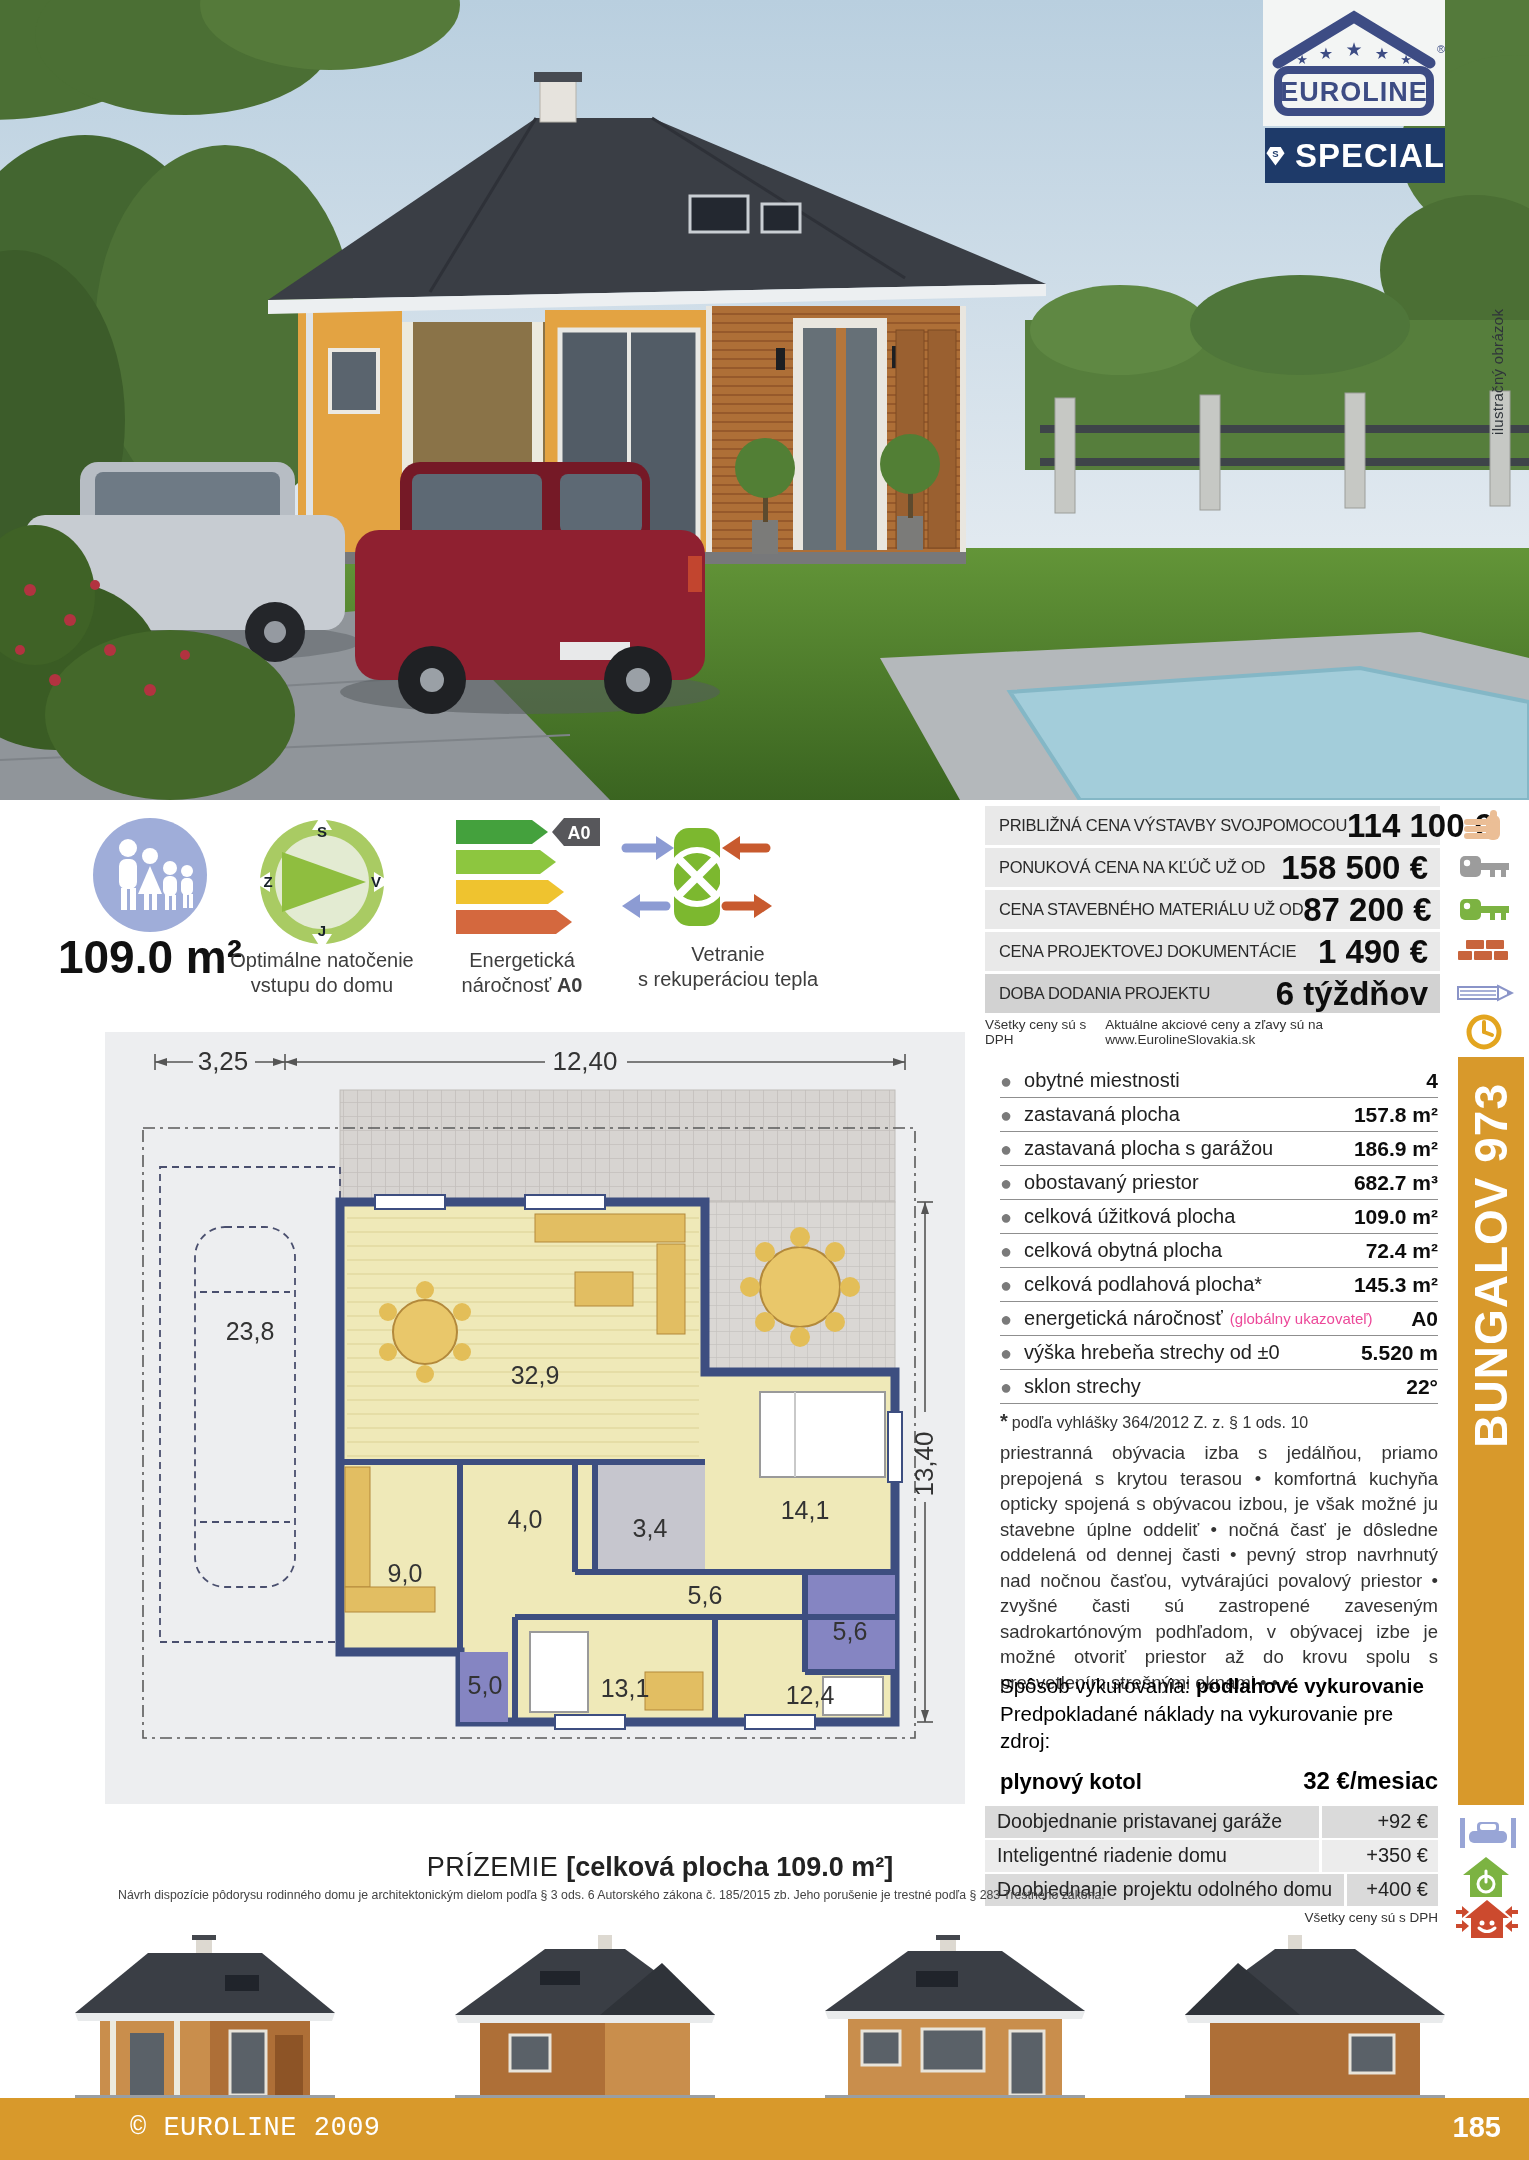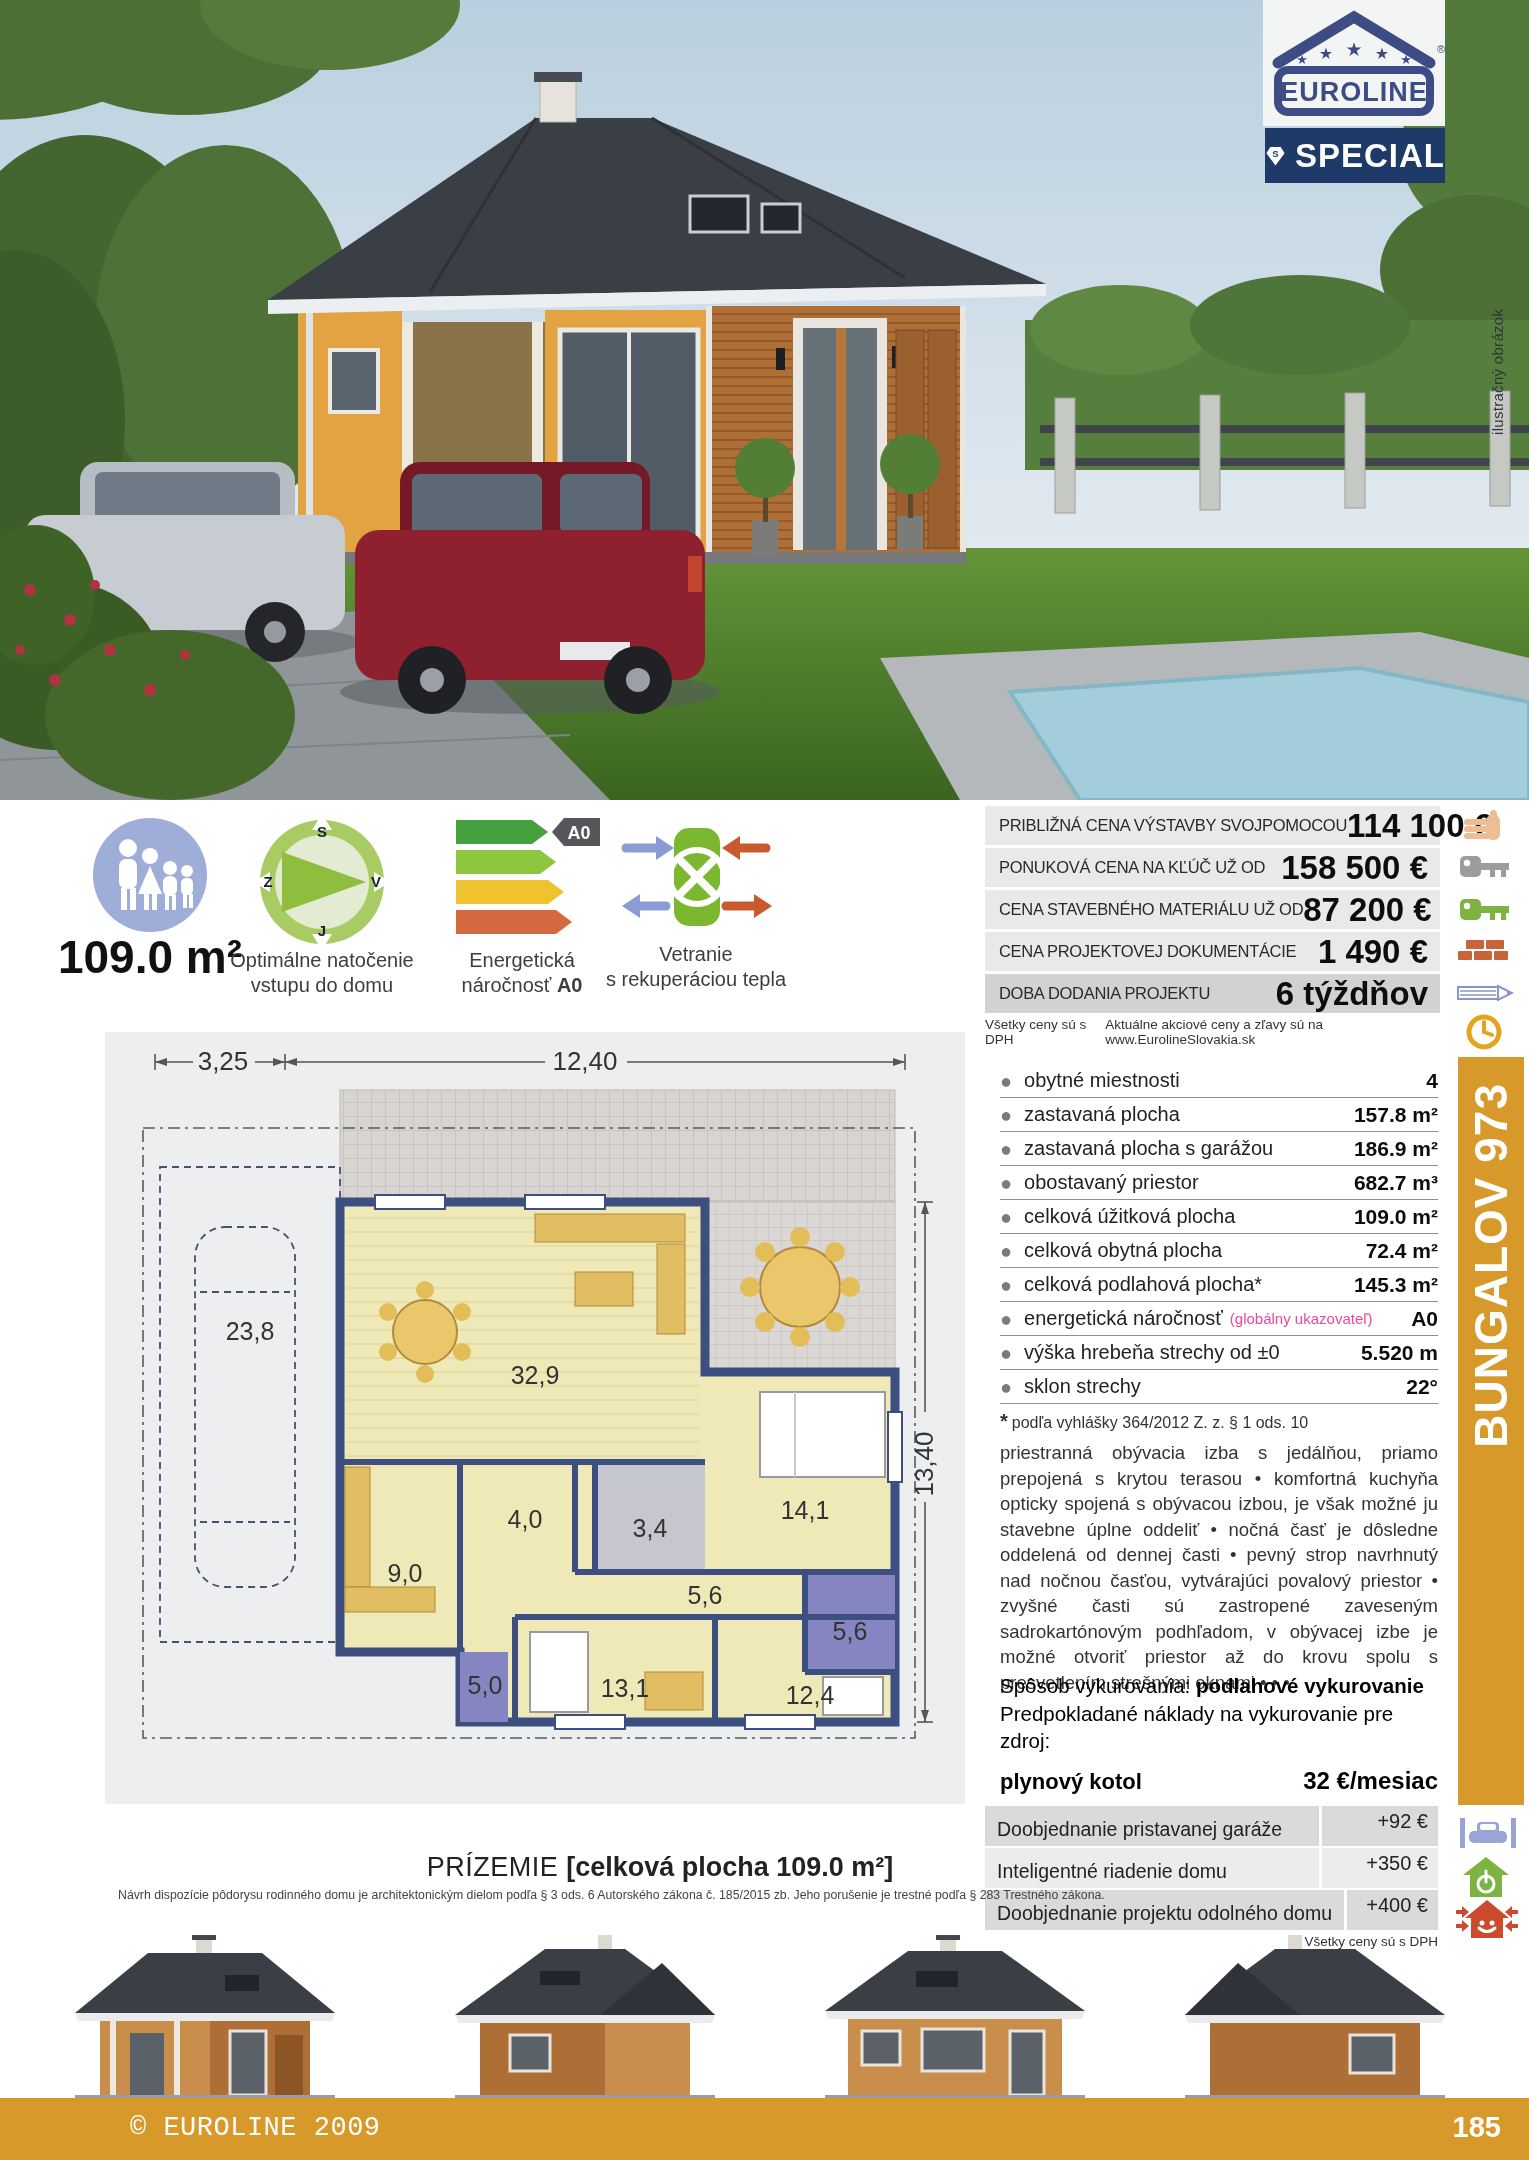--- a/index.html
+++ b/index.html
@@ -39,21 +39,21 @@
   .descr{position:absolute;left:1000px;top:1440px;width:438px;font-size:18.5px;line-height:1.38;
       color:#333;text-align:justify;}
   
   .heat{position:absolute;left:1000px;top:1672px;width:438px;font-size:20.5px;color:#000000;line-height:1.35;}
   .heat .l3{display:flex;align-items:baseline;margin-top:10px;}
   .heat .l3 .src{font-weight:bold;font-size:22px;}
   .heat .l3 .cost{margin-left:auto;font-weight:bold;font-size:24px;}
   
   .opt-col{position:absolute;left:985px;top:1806px;width:453px;}
   .orow{display:flex;margin-bottom:2px;}
-  .orow .l{flex:1;padding:12px 12px 5px;font-size:19.5px;color:#222;white-space:nowrap;}
+  .orow .l{flex:1;padding:4px 12px 5px;font-size:19.5px;color:#222;white-space:nowrap;}
   .orow .v{width:96px;margin-left:3px;text-align:right;padding:4px 10px 5px;font-weight:normal;font-size:20px;}
   .orow.a .l,.orow.a .v{background:#DADADA;}
   .orow.b .l,.orow.b .v{background:#ECECEC;}
   .ofine{text-align:right;font-size:13.5px;color:#333;margin-top:4px;}
   
   .sidebar{position:absolute;left:1458px;top:1057px;width:66px;height:748px;background:#D8992B;}
   .sidebar .vtxt{position:absolute;left:0;top:748px;width:748px;height:66px;transform-origin:0 0;
       transform:rotate(-90deg);display:flex;align-items:center;justify-content:flex-end;
       padding-right:26px;box-sizing:border-box;color:#fff;font-weight:bold;font-size:46px;letter-spacing:1px;}
   
@@ -300,21 +300,21 @@
     <line x1="97" y1="37" x2="61" y2="73" stroke="#fff" stroke-width="8" stroke-linecap="round"></line>
     <line x1="8" y1="26" x2="38" y2="26" stroke="#8C9BD3" stroke-width="9" stroke-linecap="round"></line>
     <polygon points="38,14 56,26 38,38" fill="#8C9BD3"></polygon>
     <line x1="48" y1="84" x2="22" y2="84" stroke="#8C9BD3" stroke-width="9" stroke-linecap="round"></line>
     <polygon points="22,72 4,84 22,96" fill="#8C9BD3"></polygon>
     <line x1="148" y1="26" x2="122" y2="26" stroke="#C85A2E" stroke-width="9" stroke-linecap="round"></line>
     <polygon points="122,14 104,26 122,38" fill="#C85A2E"></polygon>
     <line x1="108" y1="84" x2="136" y2="84" stroke="#C85A2E" stroke-width="9" stroke-linecap="round"></line>
     <polygon points="136,72 154,84 136,96" fill="#C85A2E"></polygon>
   </svg>
-  <div class="feat-cap" style="left:596px;top:942px;width:200px">
+  <div class="feat-cap" style="left:628px;top:942px;width:200px">
     <div>Vetranie</div>
       <div>s rekuperáciou tepla</div>
   </div>
 
   <div class="price-col">
     <div class="prow">
       <span class="lbl">PRIBLIŽNÁ CENA VÝSTAVBY SVOJPOMOCOU</span>
         <span class="val">114 100 €</span>
       </div>
     <div class="prow">

